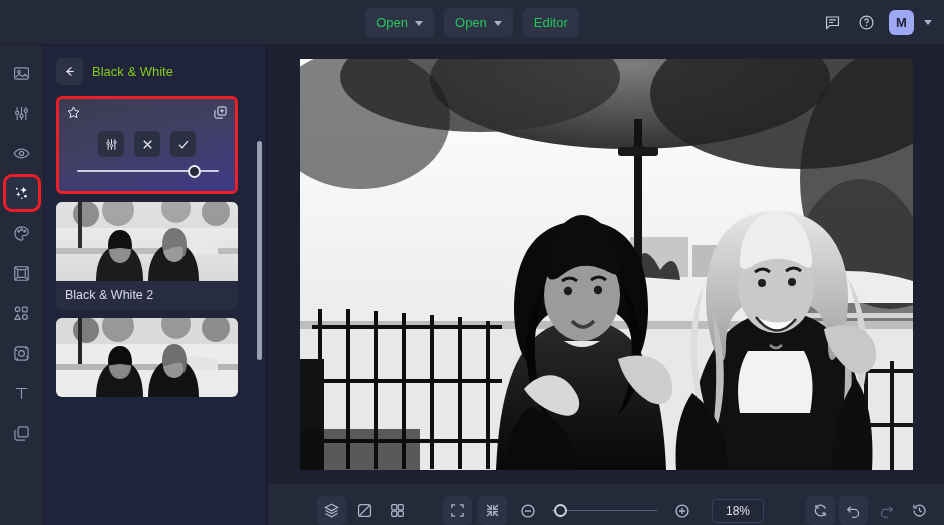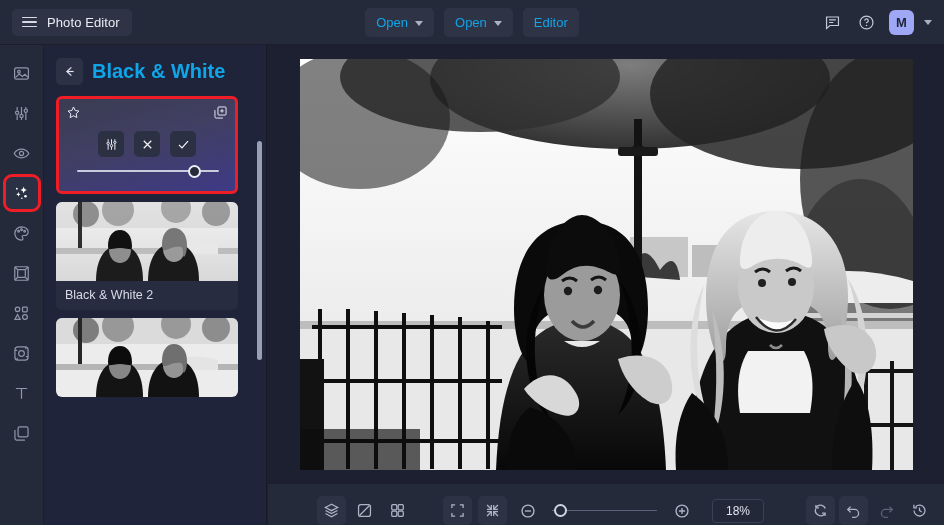--- a/index.html
+++ b/index.html
@@ -30,21 +30,21 @@
 
   .tb-center {
     position: absolute; left: 0; right: 0; top: 0; height: 45px;
     display: flex; align-items: center; justify-content: center; gap: 10px;
     pointer-events: none;
   }
   .tb-center > * { pointer-events: auto; }
   .menu-btn {
     display: flex; align-items: center; gap: 7px;
     background: #2e3446; border: none; border-radius: 5px;
-    color: #0ea5e9; font-size: 13px; font-family: inherit;
+    color: #22c55e; font-size: 13px; font-family: inherit;
     padding: 7px 11px; cursor: pointer;
   }
   .menu-btn .caret {
     width: 0; height: 0; border-left: 4px solid transparent;
     border-right: 4px solid transparent; border-top: 5px solid #aab2c4;
     margin-top: 1px;
   }
 
   .tb-right {
     position: absolute; right: 10px; top: 0; height: 45px;
@@ -92,21 +92,21 @@
     overflow: hidden;
   }
   .panel-head {
     display: flex; align-items: center; gap: 9px;
     padding: 13px 12px 10px 12px;
   }
   .back-btn {
     width: 27px; height: 27px; border-radius: 5px; background: #2c3145;
     display: flex; align-items: center; justify-content: center; cursor: pointer;
   }
-  .panel-title { color: #0ea5e9; font-size: 20px; font-weight: bold; }
+  .panel-title { color: #84cc16; font-size: 13px; font-weight: normal; }
 
   .preset-list {
     position: absolute; top: 51px; left: 0; width: 223px; height: 305px;
     padding: 0 12px; overflow: hidden;
   }
 
   .preset-card {
     position: relative; width: 182px; height: 98px; border-radius: 6px;
     margin-bottom: 8px; overflow: hidden; cursor: pointer;
   }
@@ -200,30 +200,20 @@
   .bb-icon.dim svg { stroke: #5d647a; }
 
   svg.ic { display: block; }
 </style>
 </head>
 <body>
 
 <div id="app">
 
   <div class="topbar">
-    <div class="tb-left">
-      <div class="brand-btn">
-        <div class="hamburger">
-          <span></span>
-            <span></span>
-            <span></span>
-        </div>
-        <span class="brand-name">Photo Editor</span>
-      </div>
-    </div>
 
     <div class="tb-center">
       <button class="menu-btn">
         <span>Open</span>
         <span class="caret"></span>
       </button>
       <button class="menu-btn">
         <span>Open</span>
         <span class="caret"></span>
       </button>

